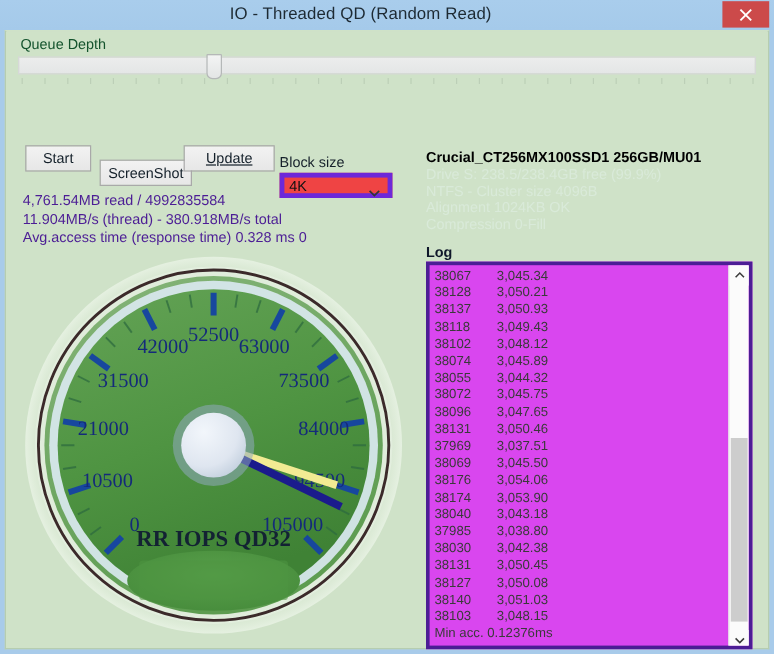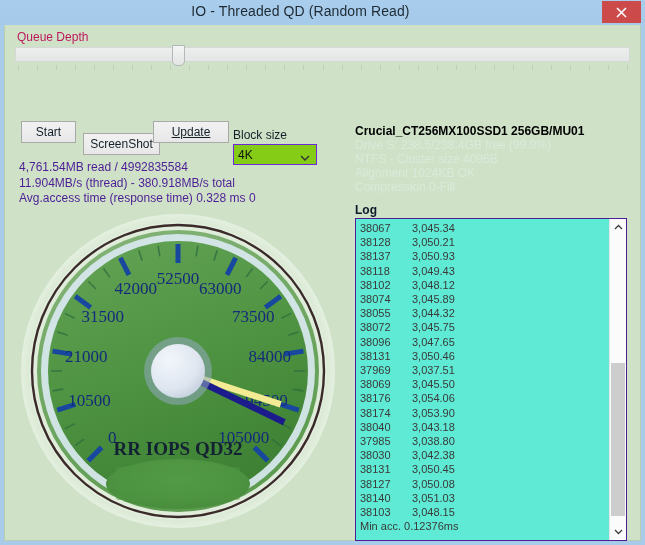--- a/index.html
+++ b/index.html
@@ -26,21 +26,21 @@
   }
   .close-btn svg{display:block;}
   
   .client{
     position:absolute;left:4px;top:25px;width:637px;height:516px;
     background:#cfe2c8;
     border:1px solid #b6cdb0;border-top:1px solid #cfe2c8;
     box-sizing:border-box;
   }
   
-  .qd-label{position:absolute;left:12px;top:4px;font-size:12px;color:#be185d;}
+  .qd-label{position:absolute;left:12px;top:4px;font-size:12px;color:#14532d;}
   .slider-wrap{position:absolute;left:10px;top:21px;width:615px;height:28px;}
   .slider-track{
     position:absolute;left:0;top:0;width:615px;height:15px;
     background:linear-gradient(#eceded,#e4e6e6);
     border:1px solid #d6d8d8;box-sizing:border-box;
   }
   .slider-thumb{
     position:absolute;left:157px;top:-2px;width:13px;height:21px;
     background:linear-gradient(#f3f4f4,#e3e5e5);
     border:1px solid #b5b8b8;border-radius:1px 1px 5px 5px;
@@ -56,42 +56,42 @@
     border:1px solid #a9a9a9;box-sizing:border-box;
     font-family:"Liberation Sans", sans-serif;font-size:12px;color:#14202a;
     cursor:pointer;padding:0;
   }
   #btn-start{left:16px;width:55px;}
   #btn-screenshot{left:78px;width:77px;margin-top:12px;}
   #btn-update{left:148px;width:76px;text-decoration:underline;}
   
   .bs-label{position:absolute;left:228px;top:102px;font-size:12px;color:#15202a;}
   .bs-select{
-    position:absolute;left:228px;top:118px;width:84px;height:21px;
-    background:#84cc16;border:1px solid #6d28d9;box-sizing:border-box;
+    position:absolute;left:228px;top:118px;width:94px;height:21px;
+    background:#ef4444;border:4px solid #6d28d9;box-sizing:border-box;
     font-family:"Liberation Sans", sans-serif;font-size:12px;color:#111;
     padding-left:4px;cursor:pointer;
     display:flex;align-items:center;
   }
   .bs-select .caret{position:absolute;right:6px;top:6px;}
   
   .stats{position:absolute;left:14px;top:134px;width:320px;
          font-size:12px;color:#4c1d95;line-height:15.5px;}
   .stats .row{white-space:nowrap;}
   .stats .zero{position:absolute;left:230px;top:31px;}
   
   .drive{position:absolute;left:350px;top:98px;width:285px;line-height:14px;}
   .drive .name{font-size:12px;font-weight:bold;color:#000000;}
   .drive .line{font-size:12px;color:#d9ead9;}
   
   .log-label{position:absolute;left:350px;top:177px;font-size:12px;
              font-weight:bold;color:#0f172a;}
   .log-box{
     position:absolute;left:350px;top:192px;width:272px;height:323px;
-    background:#5eead4;border:1px solid #4c1d95;box-sizing:border-box;
+    background:#d946ef;border:3px solid #4c1d95;box-sizing:border-box;
     overflow:hidden;
   }
   .log-list{position:absolute;left:0;top:0;width:255px;padding:2px 0 0 4px;}
   .log-row{font-size:11px;color:#3a3a3a;line-height:14.2px;white-space:pre;
            font-family:"Liberation Sans", sans-serif;}
   .log-row .n1{display:inline-block;width:52px;}
   .log-row .n2{display:inline-block;}
   
   .scrollbar{
     position:absolute;right:0;top:0;width:17px;height:321px;

